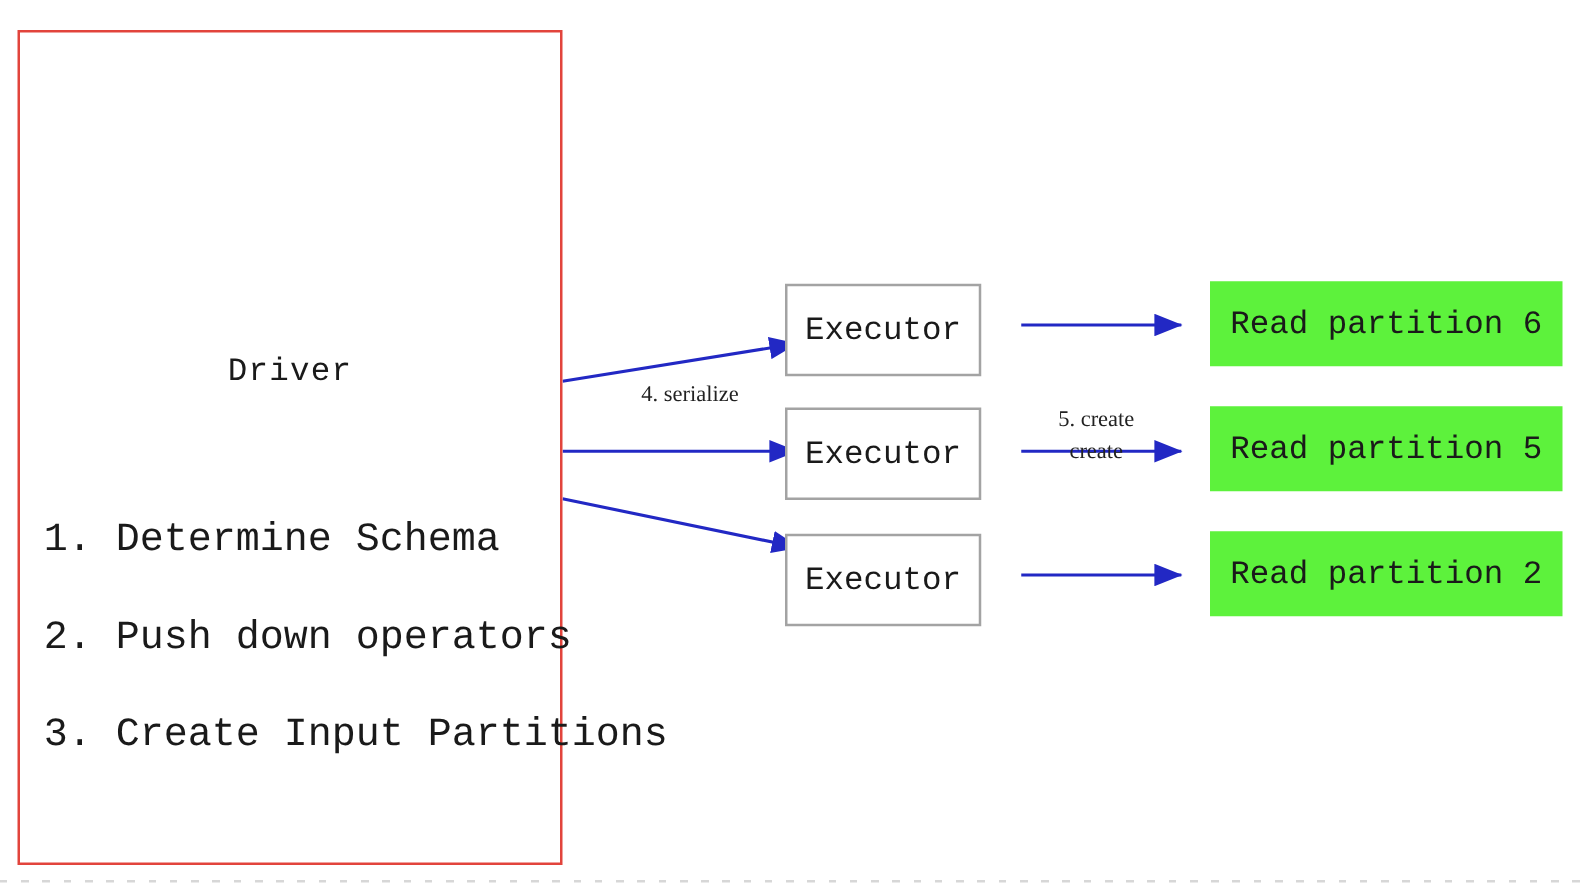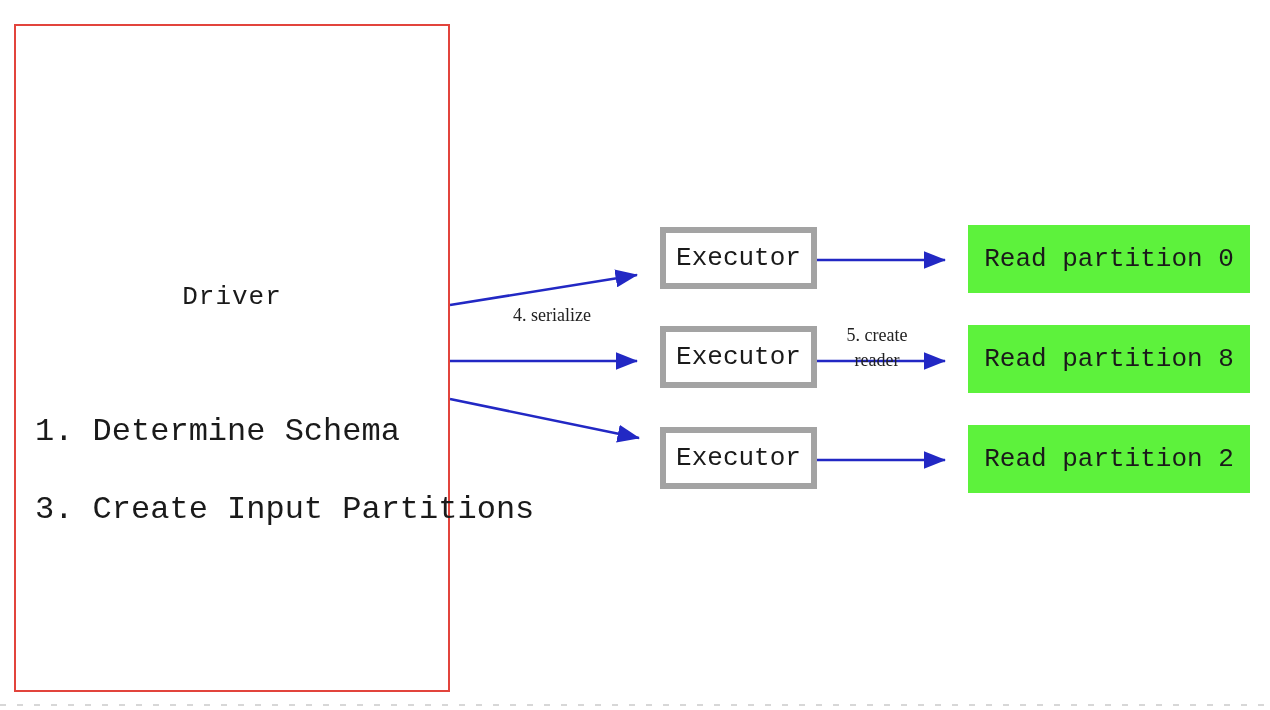--- a/index.html
+++ b/index.html
@@ -37,23 +37,23 @@
   }
   .driver-steps {
     position: absolute;
     left: 19px;
     top: 341px;
     font-size: 32px;
     line-height: 26px;
     white-space: pre;
   }
   .executor-box {
-    width: 157px; height: 62px;
-    left: 660px;
-    border: 6px solid #a3a3a3;
+    width: 157px; height: 74px;
+    left: 628px;
+    border: 2px solid #a3a3a3;
     display: flex;
     align-items: center;
     justify-content: center;
     font-size: 26px;
   }
   .exec-1 { top: 227px; }
   .exec-2 { top: 326px; }
   .exec-3 { top: 427px; }
   .partition-box {
     width: 282px; height: 68px;
@@ -117,35 +117,36 @@
     <line x1="450" y1="399" x2="639" y2="438" stroke="#2228c4" stroke-width="2.5" marker-end="url(#arrowhead)"></line>
     <line x1="817" y1="260" x2="945" y2="260" stroke="#2228c4" stroke-width="2.5" marker-end="url(#arrowhead)"></line>
     <line x1="817" y1="361" x2="945" y2="361" stroke="#2228c4" stroke-width="2.5" marker-end="url(#arrowhead)"></line>
     <line x1="817" y1="460" x2="945" y2="460" stroke="#2228c4" stroke-width="2.5" marker-end="url(#arrowhead)"></line>
   </svg>
 
   <div class="box driver-box">
     <div class="driver-title">Driver</div>
     <div class="driver-steps">
       <div>1. Determine Schema</div>
+      <div>2. Push down operators</div>
       <div>3. Create Input Partitions</div>
     </div>
   </div>
 
   <div class="box executor-box exec-1">Executor</div>
   <div class="box executor-box exec-2">Executor</div>
   <div class="box executor-box exec-3">Executor</div>
 
-  <div class="box partition-box part-0">Read partition 0</div>
-  <div class="box partition-box part-1">Read partition 8</div>
+  <div class="box partition-box part-0">Read partition 6</div>
+  <div class="box partition-box part-1">Read partition 5</div>
   <div class="box partition-box part-2">Read partition 2</div>
 
   <div class="edge-label label-serialize">
     <div>4. serialize</div>
   </div>
   <div class="edge-label label-reader">
     <div>5. create</div>
-    <div>reader</div>
+    <div>create</div>
   </div>
 
   <div class="page-dash"></div>
 
 </div>
 
 </body></html>

